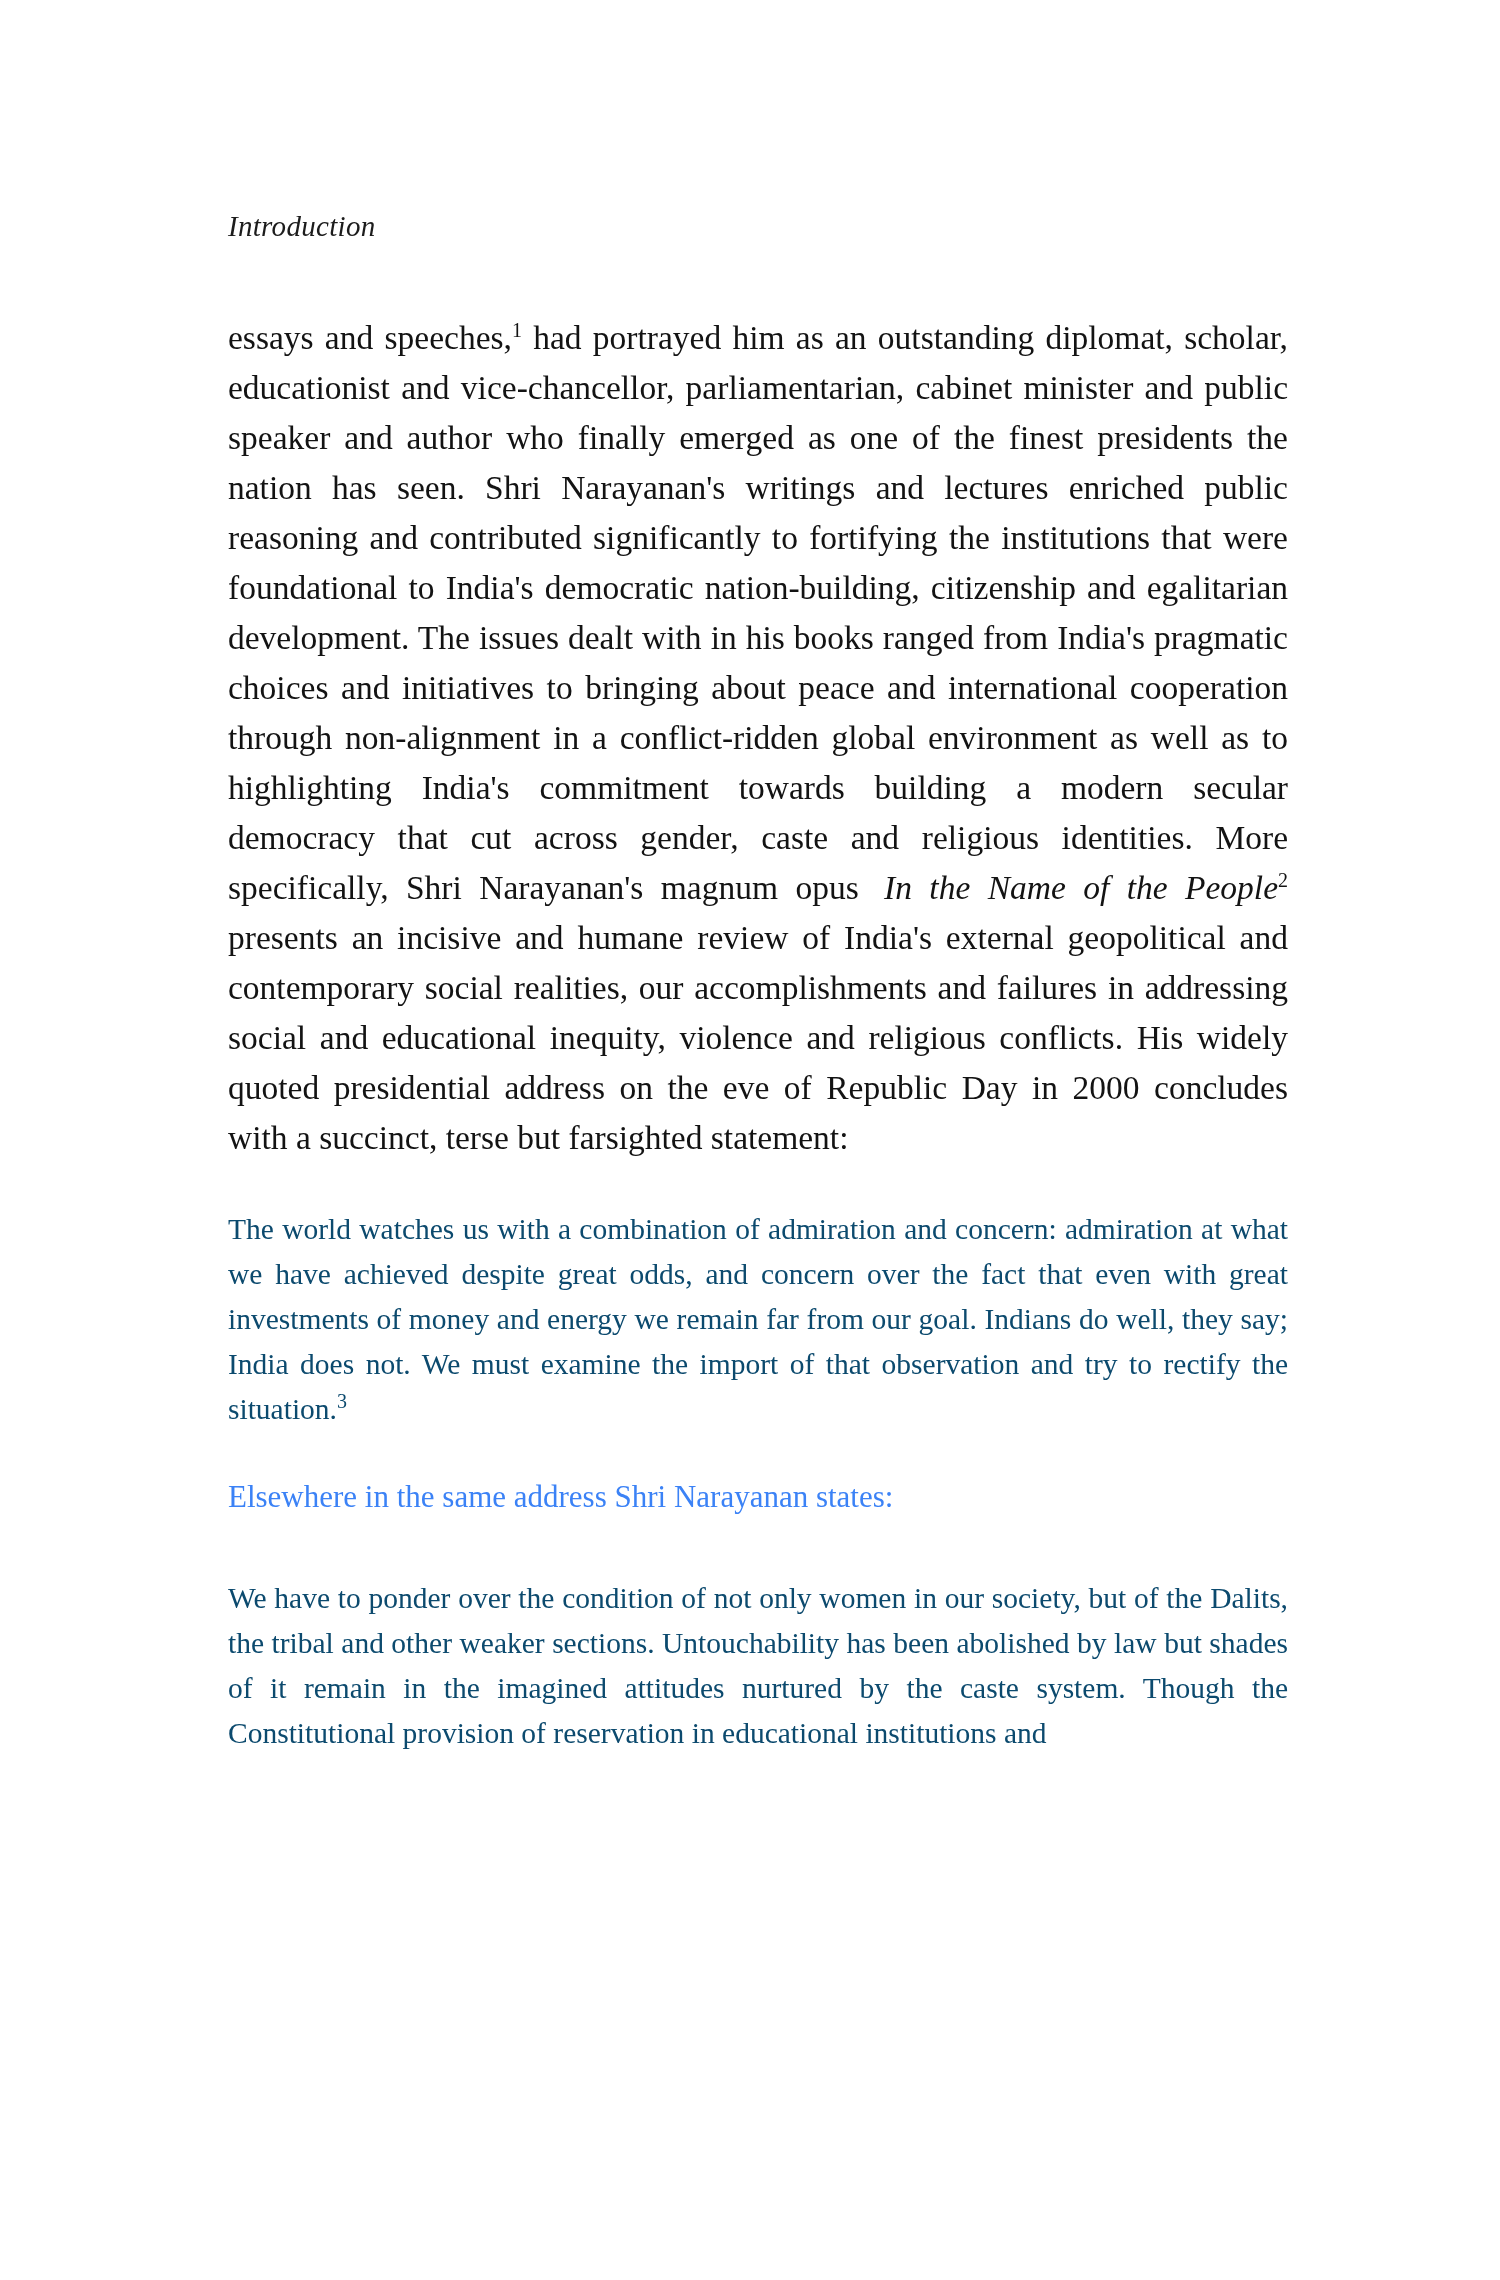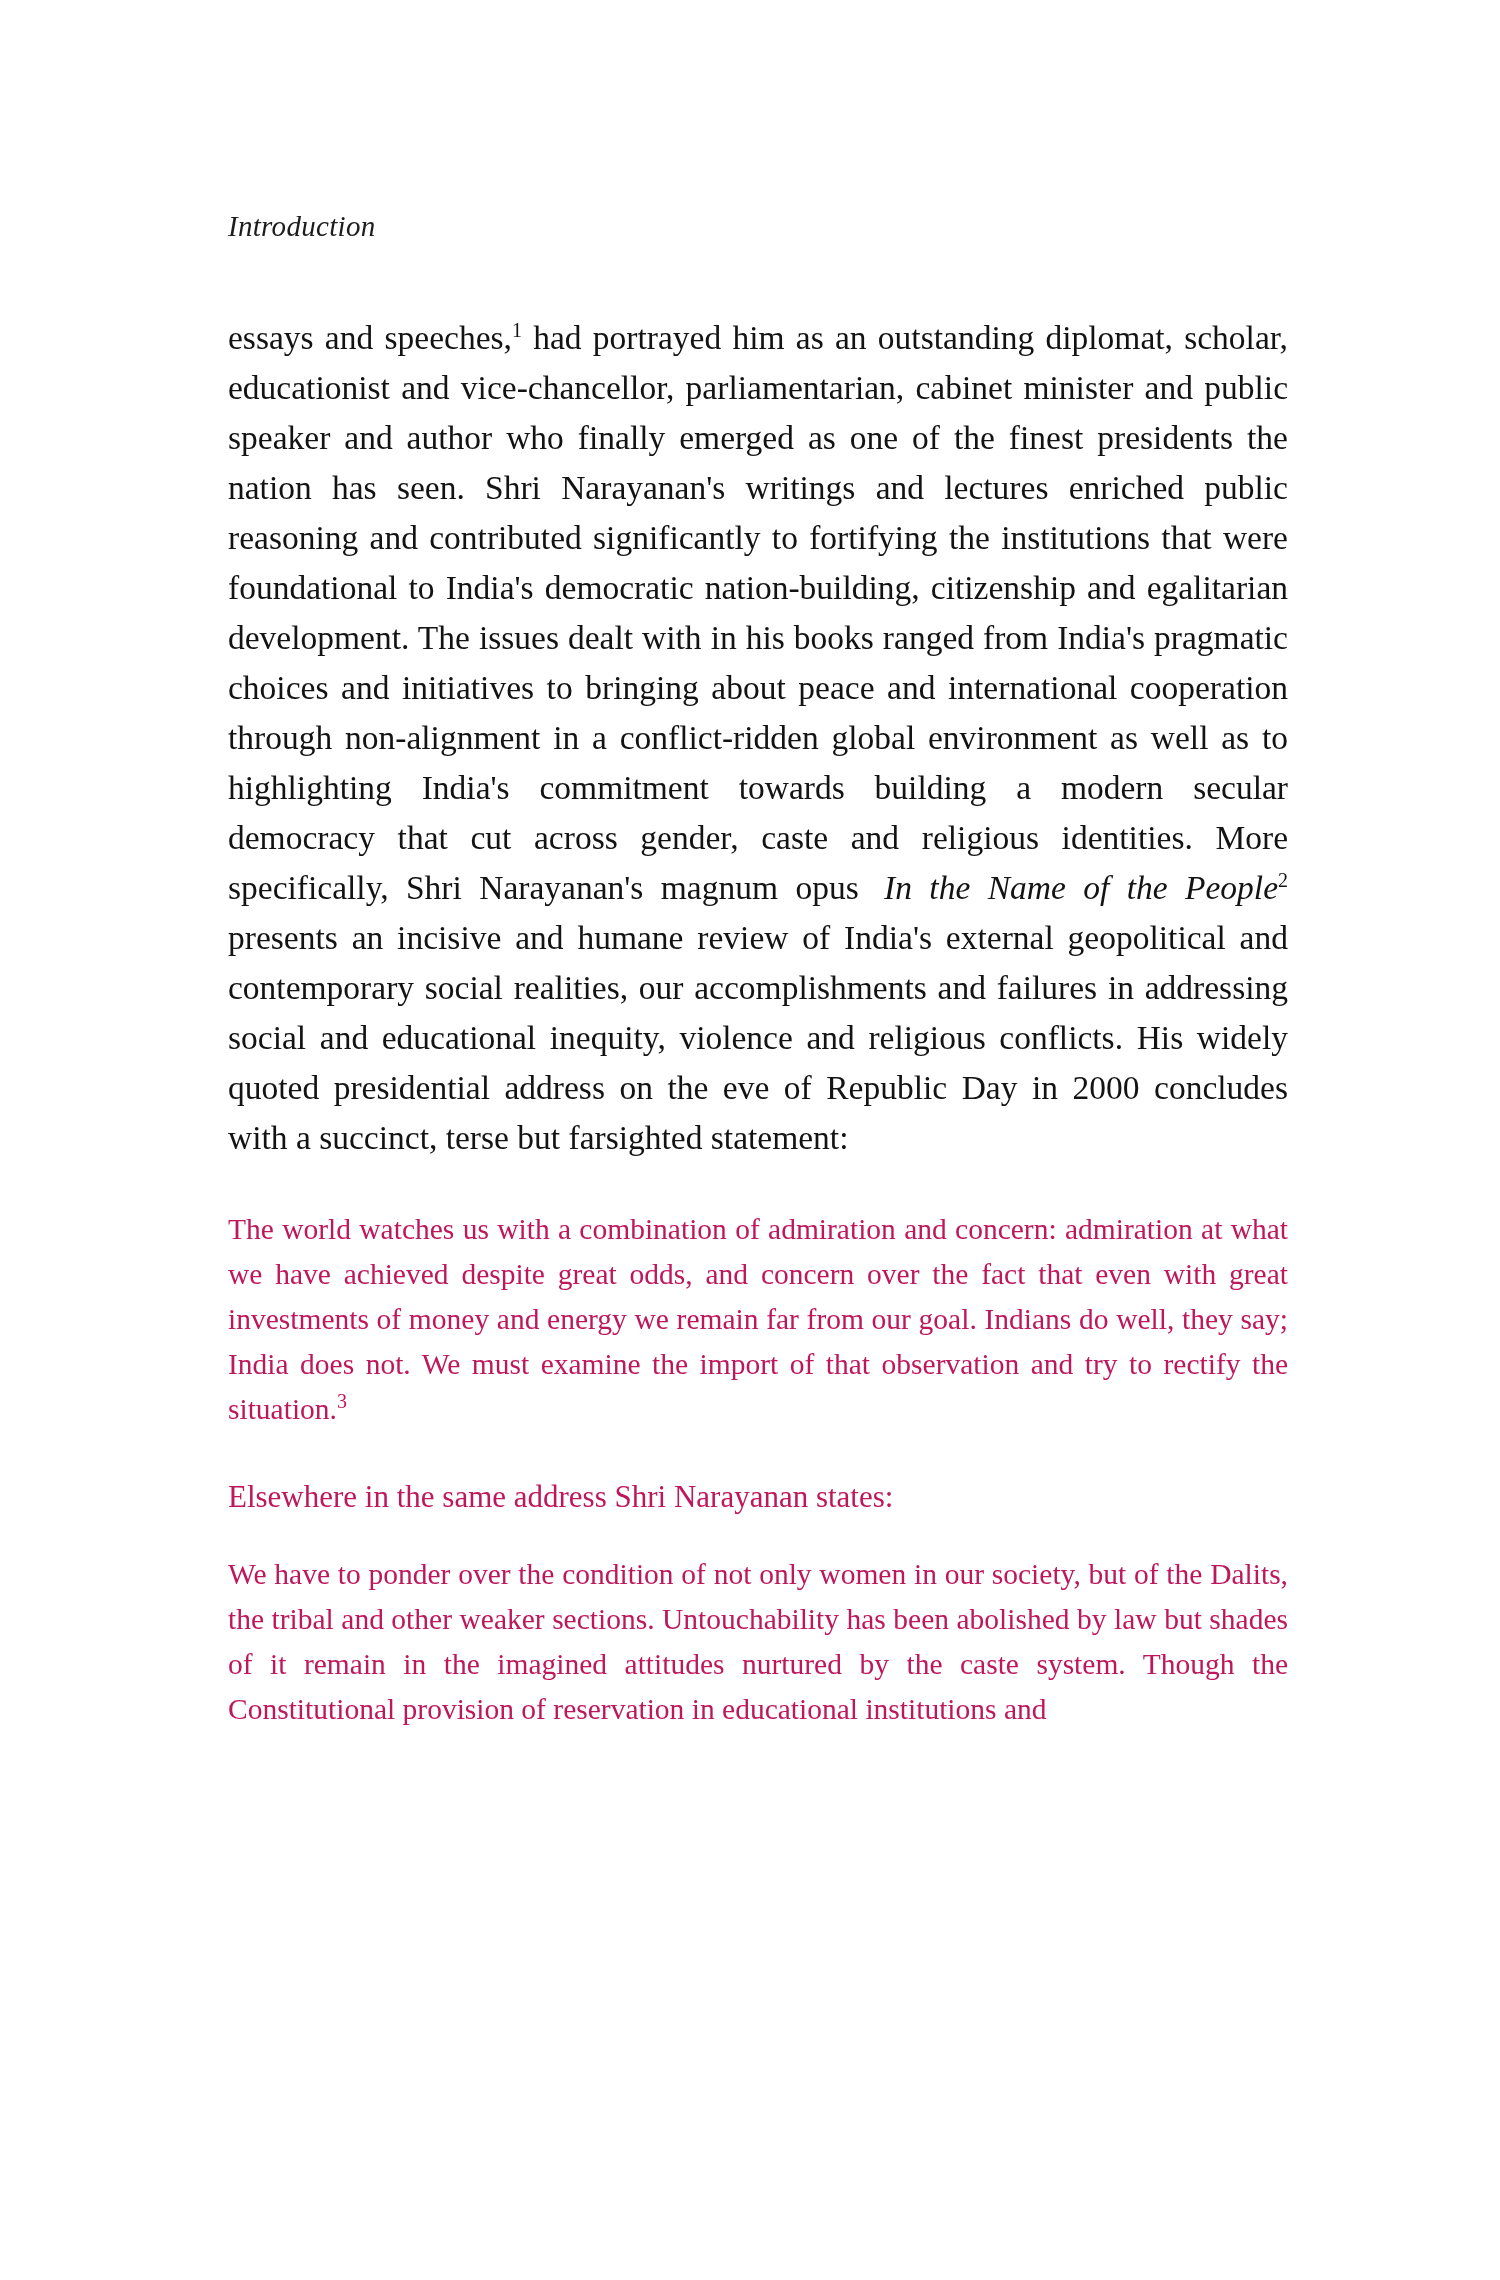--- a/index.html
+++ b/index.html
@@ -53,28 +53,28 @@
   sup {
     font-size: 20px;
     vertical-align: super;
     line-height: 0;
   }
   .quote {
     font-size: 29.5px;
     line-height: 45px;
     text-align: justify;
     text-justify: inter-word;
-    color: #be185d;
+    color: #0c4a6e;
     margin-bottom: 42px;
   }
   .lead-in {
     font-size: 31px;
     line-height: 46px;
-    color: #be185d;
-    margin-bottom: 32px;
+    color: #3b82f6;
+    margin-bottom: 56px;
   }
   .folio {
     position: absolute;
     left: 228px;
     top: 2010px;
     font-size: 31px;
     color: #141414;
   }
 </style>
 </head>

